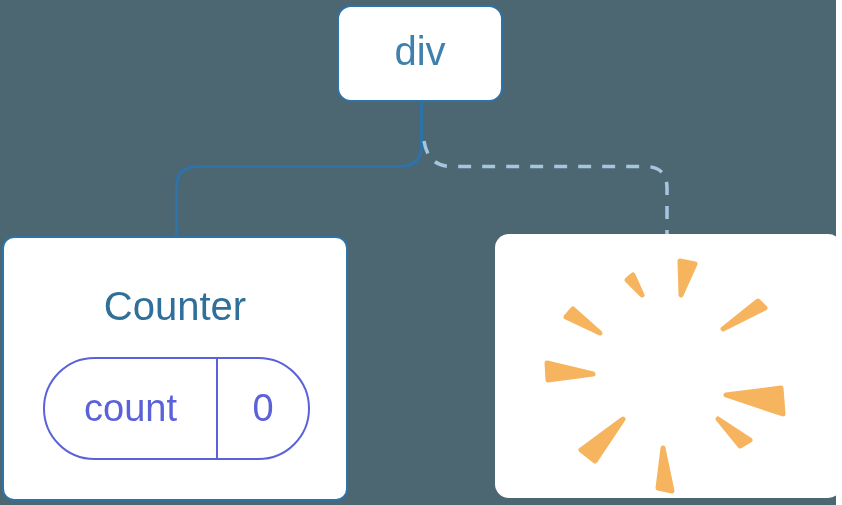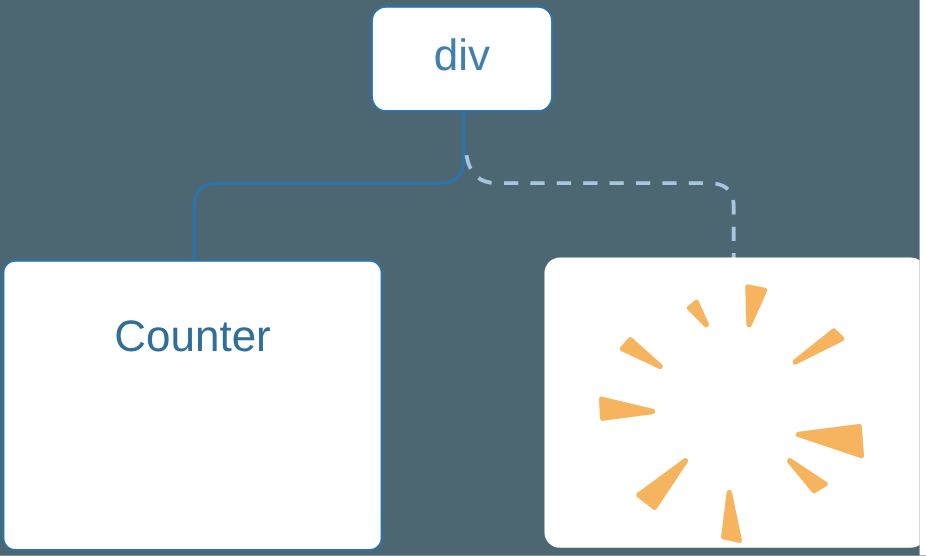--- a/index.html
+++ b/index.html
@@ -136,20 +136,24 @@
     <path class="connector-solid" d="M 421.5 101 L 421.5 146 Q 421.5 166.5 399 166.5 L 198 166.5 Q 176.5 166.5 176.5 188 L 176.5 237"></path>
     <path class="connector-dashed" d="M 424 141 Q 428 166.5 452 166.5 L 645 166.5 Q 667 166.5 667 188 L 667 236"></path>
   </svg>
 
   <div class="node div-node">
     <span class="div-node-label">div</span>
   </div>
 
   <div class="node counter-node">
     <div class="counter-title">Counter</div>
+    <div class="state-pill">
+      <div class="state-key">count</div>
+      <div class="state-value">0</div>
+    </div>
   </div>
 
   <div class="node poof-node">
     <svg viewBox="0 0 347 264" xmlns="http://www.w3.org/2000/svg">
       <polygon class="poof-ray" points="186,61 185,27 200,30"></polygon>
       <polygon class="poof-ray" points="147,61 132,46 138,41"></polygon>
       <polygon class="poof-ray" points="105,99 71,83 78,75"></polygon>
       <polygon class="poof-ray" points="228,95 263,67 270,74"></polygon>
       <polygon class="poof-ray" points="98,140 52,129 53,146"></polygon>
       <polygon class="poof-ray" points="231,161 286,154 288,180"></polygon>

